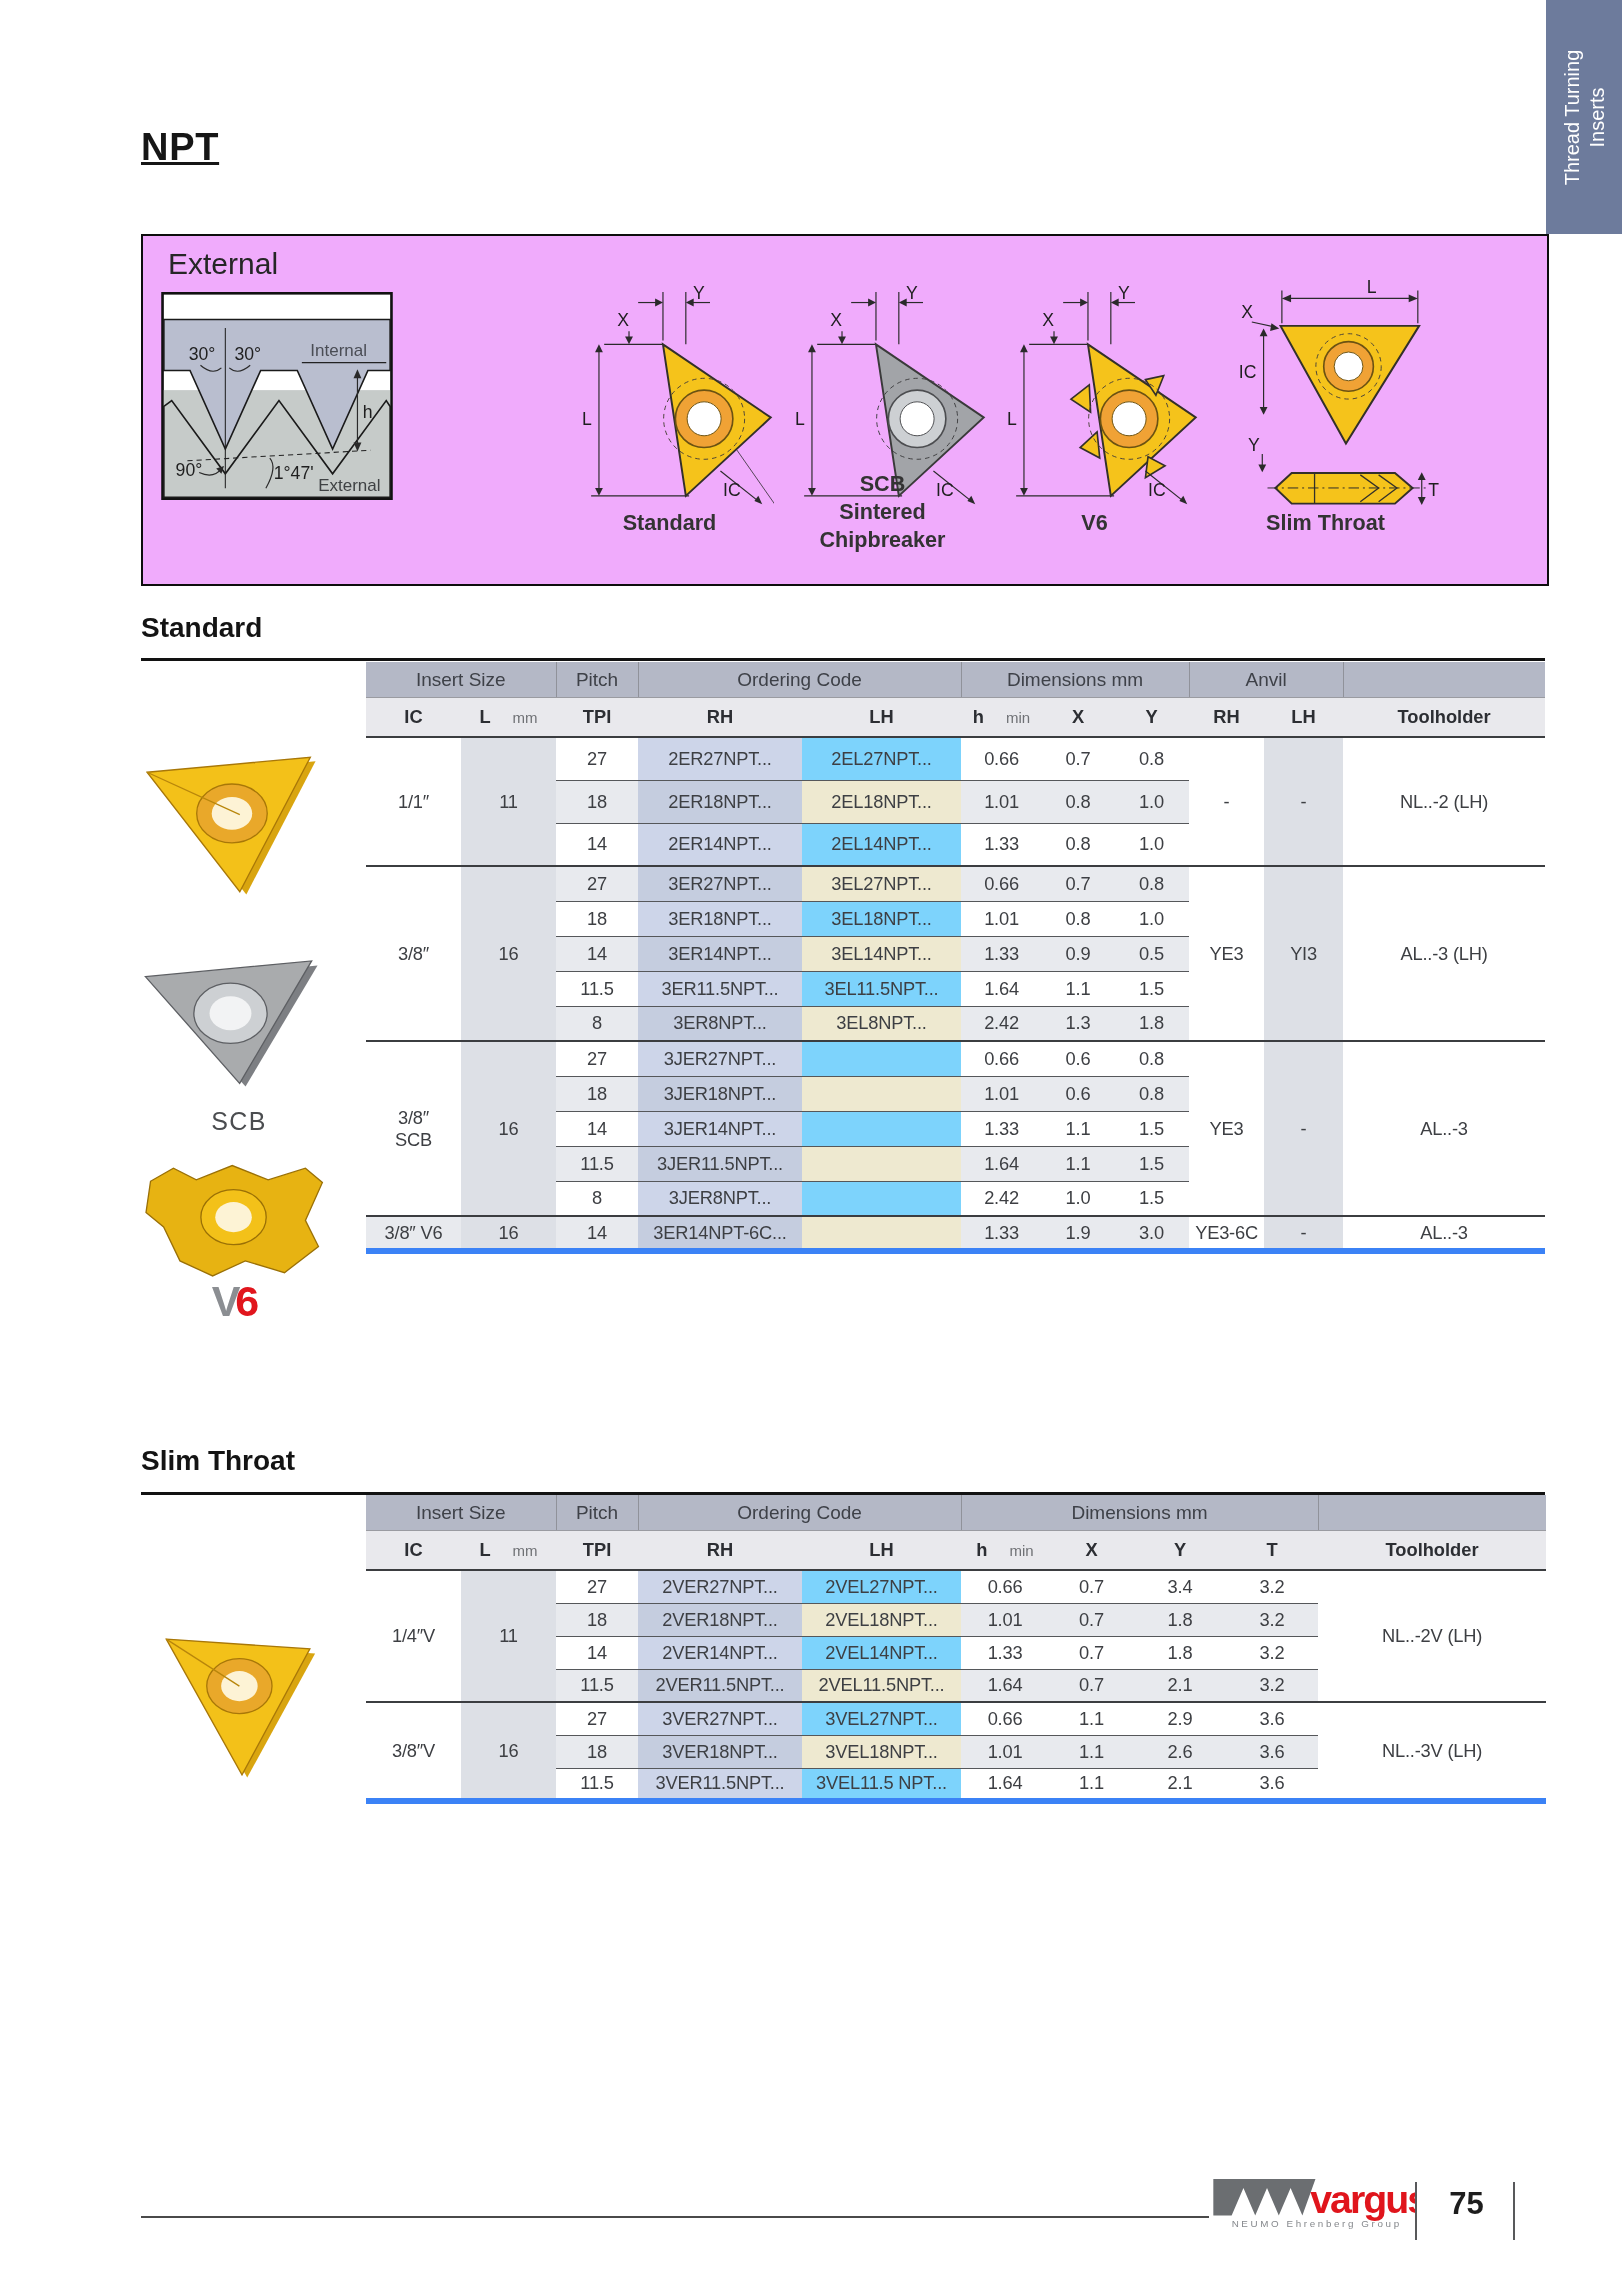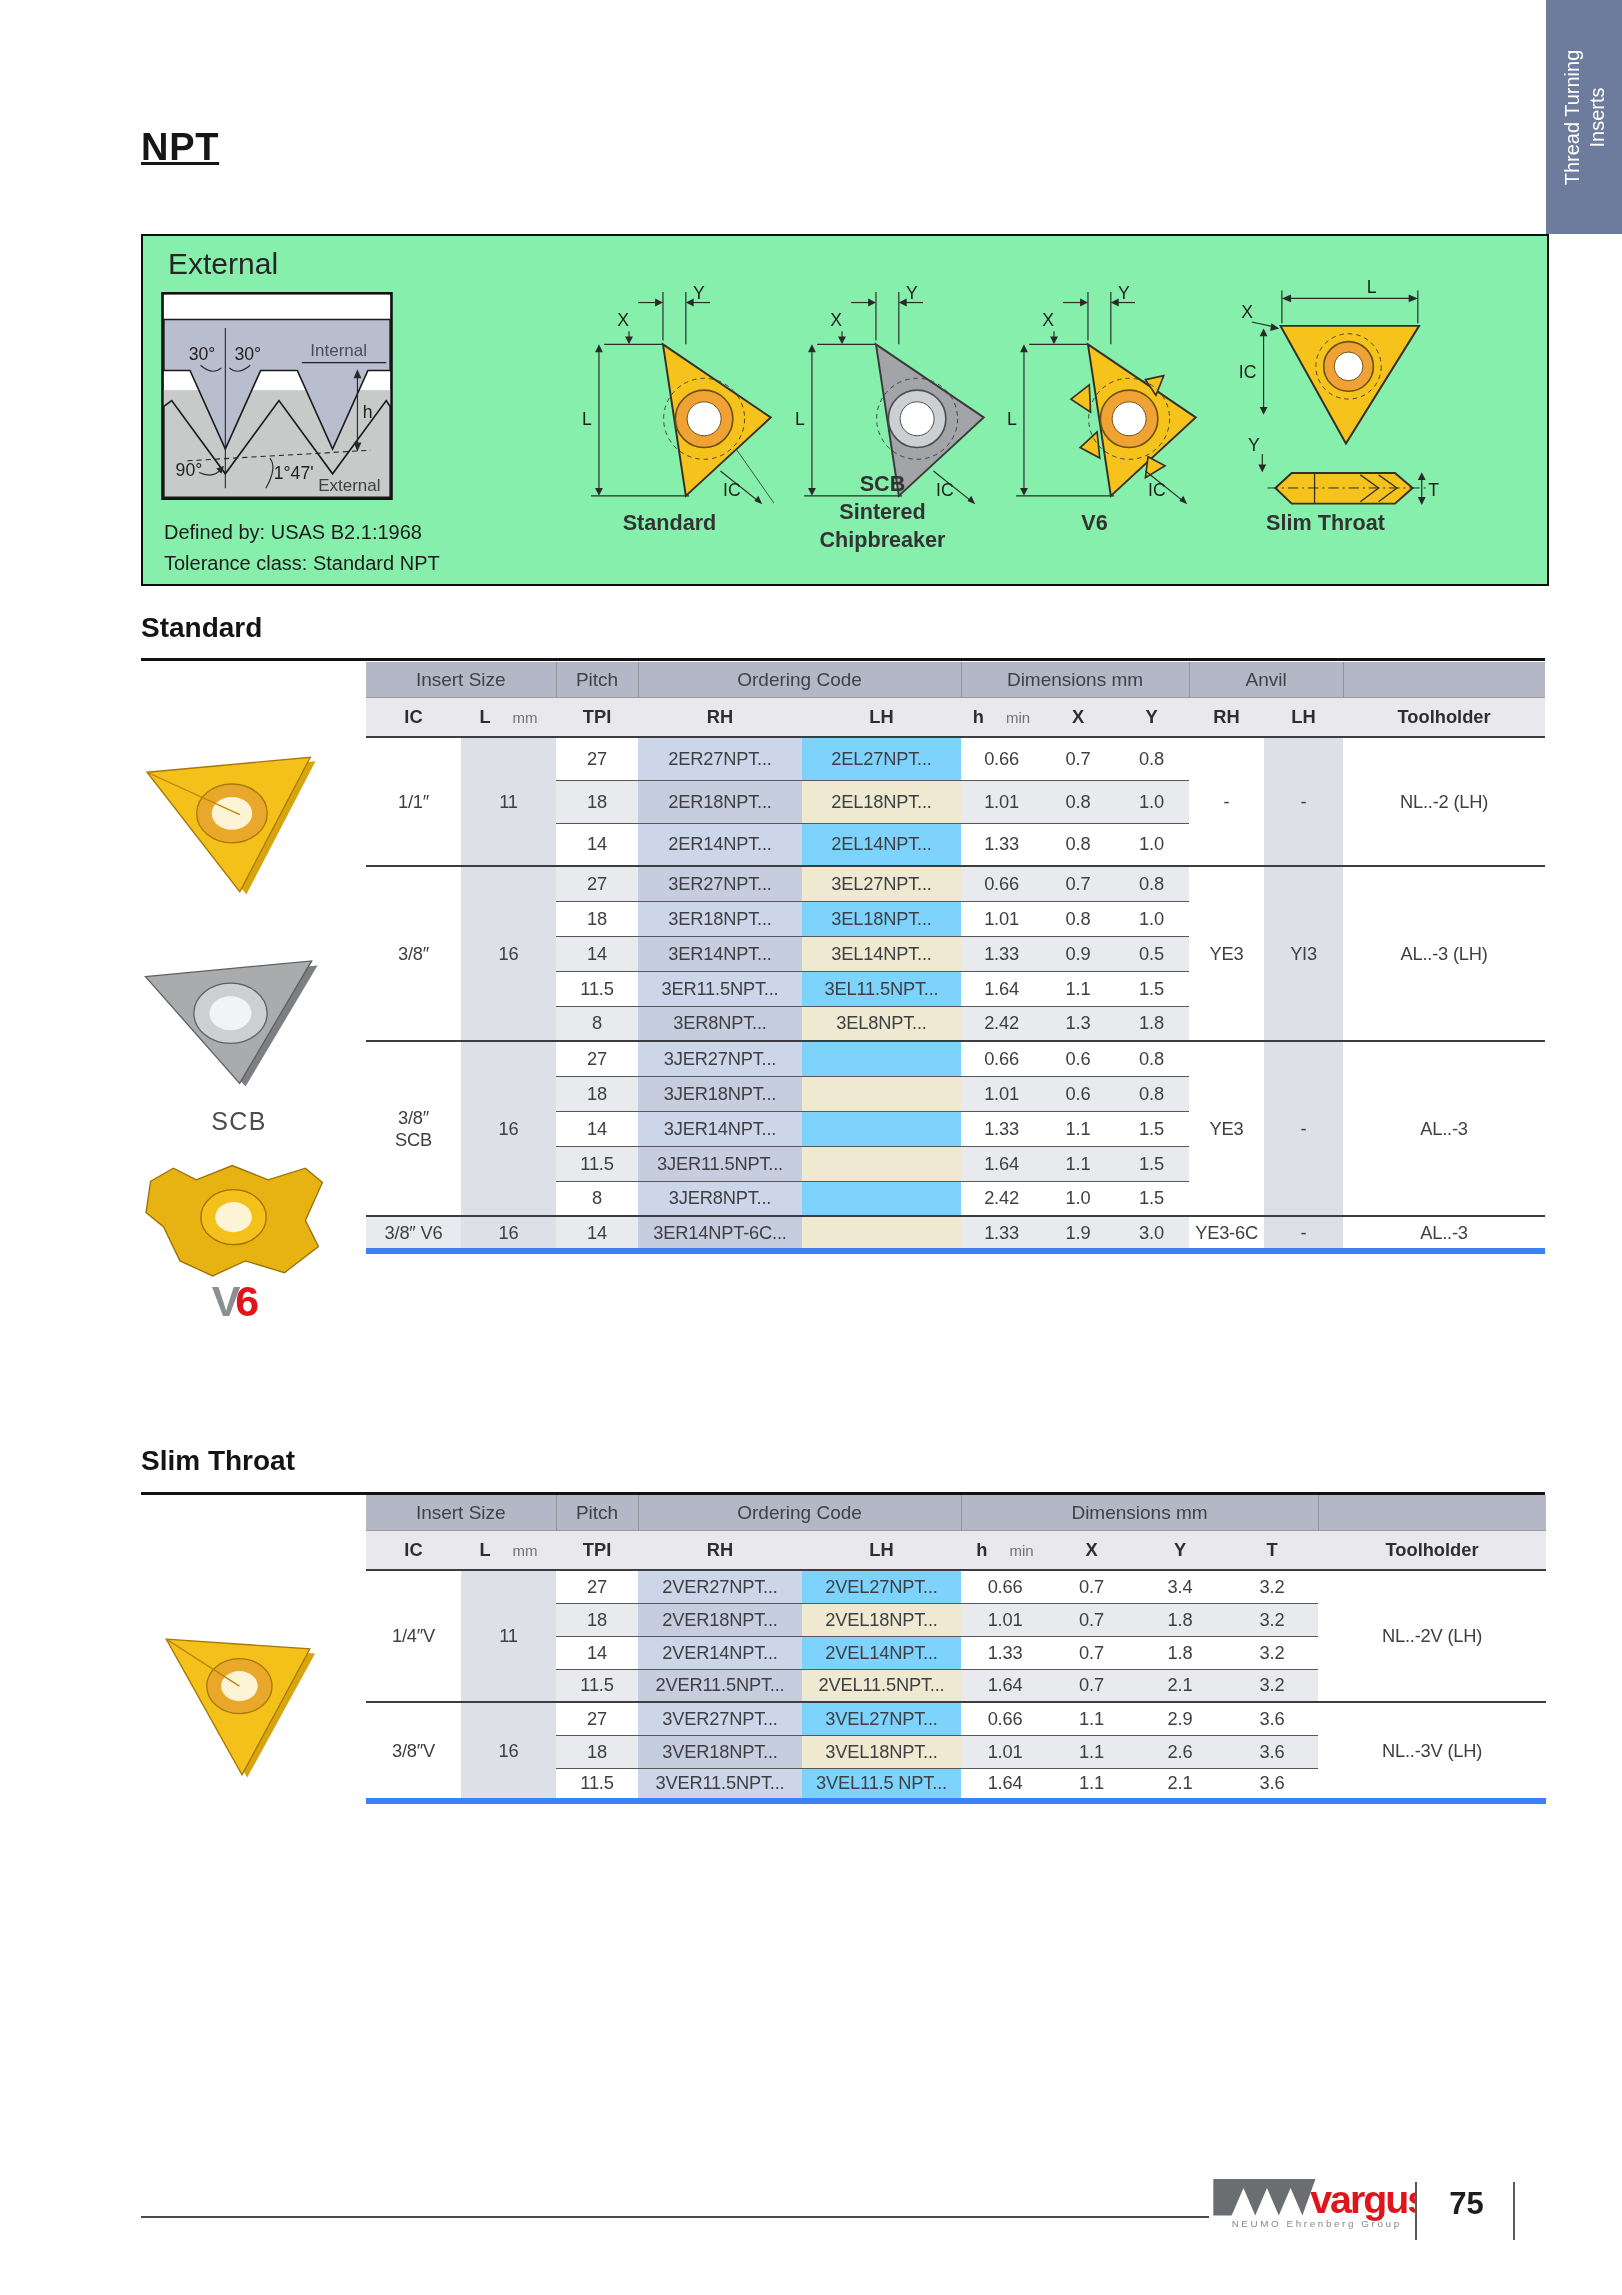--- a/index.html
+++ b/index.html
@@ -11,21 +11,21 @@
   .side-tab .rot{position:absolute;width:234px;height:77px;left:-79px;top:79px;
       transform:rotate(-90deg);display:flex;flex-direction:column;justify-content:center;
       text-align:center;color:#fff;font-size:20px;line-height:1.25;}
 
   
   .npt-title{position:absolute;left:141px;top:126px;font-size:38px;font-weight:bold;color:#161616;letter-spacing:0.7px;text-decoration:underline;}
   .sec-h{position:absolute;left:141px;font-size:28px;font-weight:bold;color:#141414;}
   .rule{position:absolute;left:141px;width:1404px;height:3.3px;background:#121212;}
 
   
-  .ext-box{position:absolute;left:141px;top:234px;width:1404px;height:348px;border:2px solid #0d0d0d;background:#86efac;}
+  .ext-box{position:absolute;left:141px;top:234px;width:1404px;height:348px;border:2px solid #0d0d0d;background:#f0abfc;}
   .ext-head{position:absolute;left:25px;top:10.5px;font-size:30px;font-weight:400;color:#262626;}
   .ext-defined{position:absolute;left:21px;top:281px;font-size:20px;color:#1c1c1c;line-height:1.55;}
   .thread-svg{position:absolute;left:18.3px;top:56px;}
   .var-slot{position:absolute;top:44px;}
   .var-label{position:absolute;top:273px;width:209px;text-align:center;font-size:21.6px;font-weight:600;
              color:#333;white-space:pre-line;line-height:1.3;}
   .var-label.tall{top:234px;}
 
   
   .tablewrap{position:absolute;left:366px;width:1178px;}
@@ -225,24 +225,20 @@
       <path d="M230,298 L258,318 L230,339 M258,298 L286,318 L258,339" fill="none" stroke="#33302a" stroke-width="2"></path>
       <line x1="160" y1="296" x2="160" y2="341" stroke="#33302a" stroke-width="2"></line>
       <line x1="88" y1="318" x2="332" y2="318" stroke="#2a2a2a" stroke-width="1.5" stroke-dasharray="16,6,3,6"></line>
       <line x1="324" y1="298" x2="324" y2="339" class="dim"></line>
       <polygon class="arrow" points="324,294 318,306 330,306"></polygon>
         <polygon class="arrow" points="324,344 318,332 330,332"></polygon>
       <text class="dimtxt" x="334" y="330">T</text>
     </svg>
     <div class="var-label" style="left:1078px">Slim Throat</div>
 
-    <div class="ext-defined">
-      <div>Defined by: USAS B2.1:1968</div>
-      <div>Tolerance class: Standard NPT</div>
-    </div>
   </div>
 
   <div class="sec-h" style="top:612px">Standard</div>
   <div class="rule" style="top:658px"></div>
   <div class="tablewrap" style="top:662px">
     <table class="cat" id="std-table">
         <colgroup>
           <col style="width: 95px;">
           <col style="width: 95px;">
           <col style="width: 82px;">

